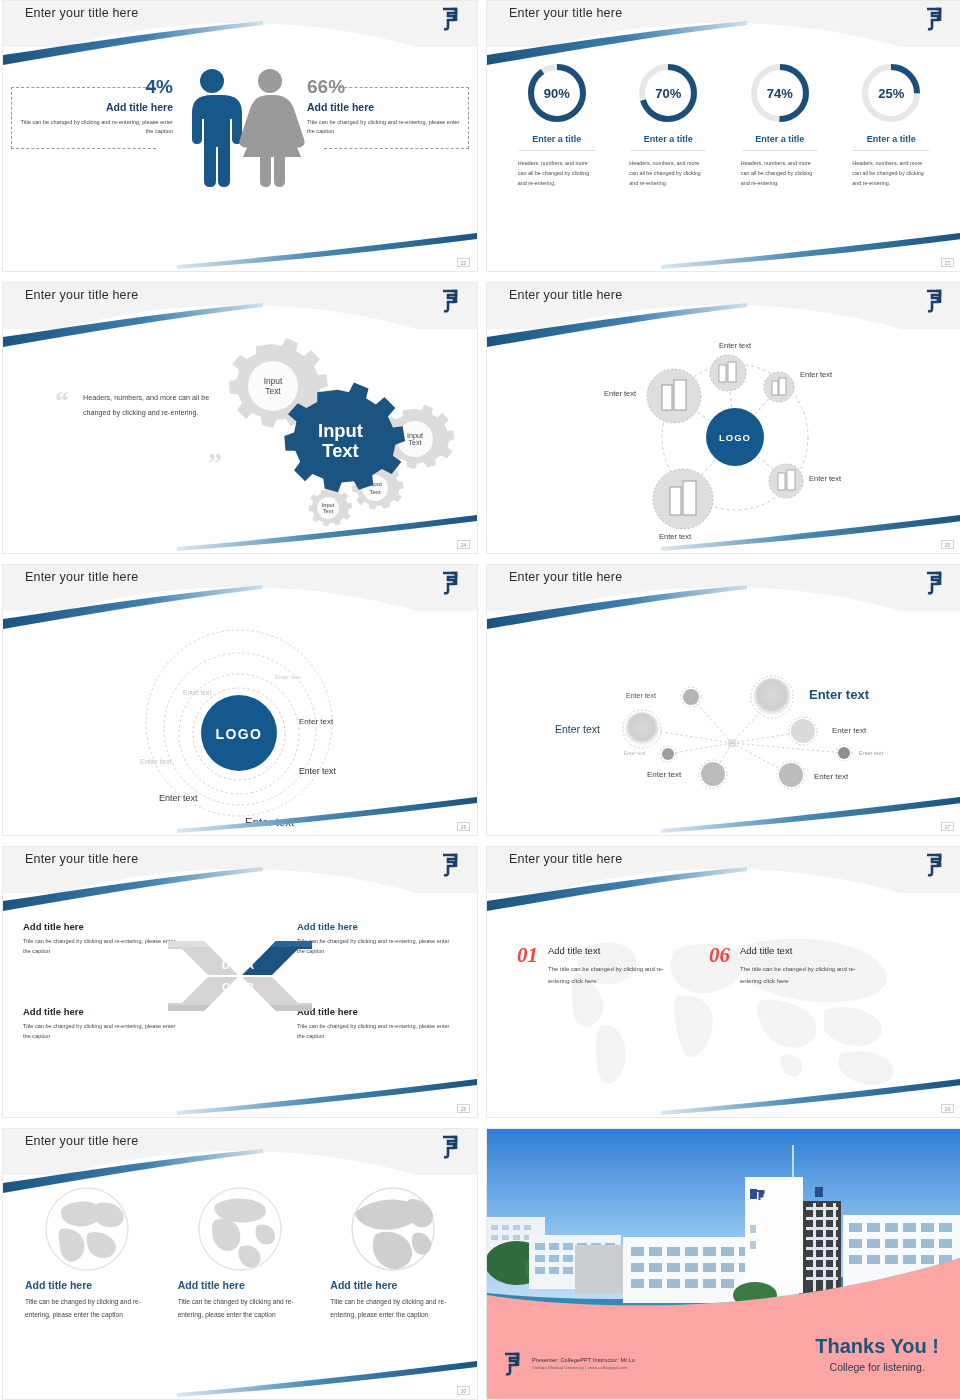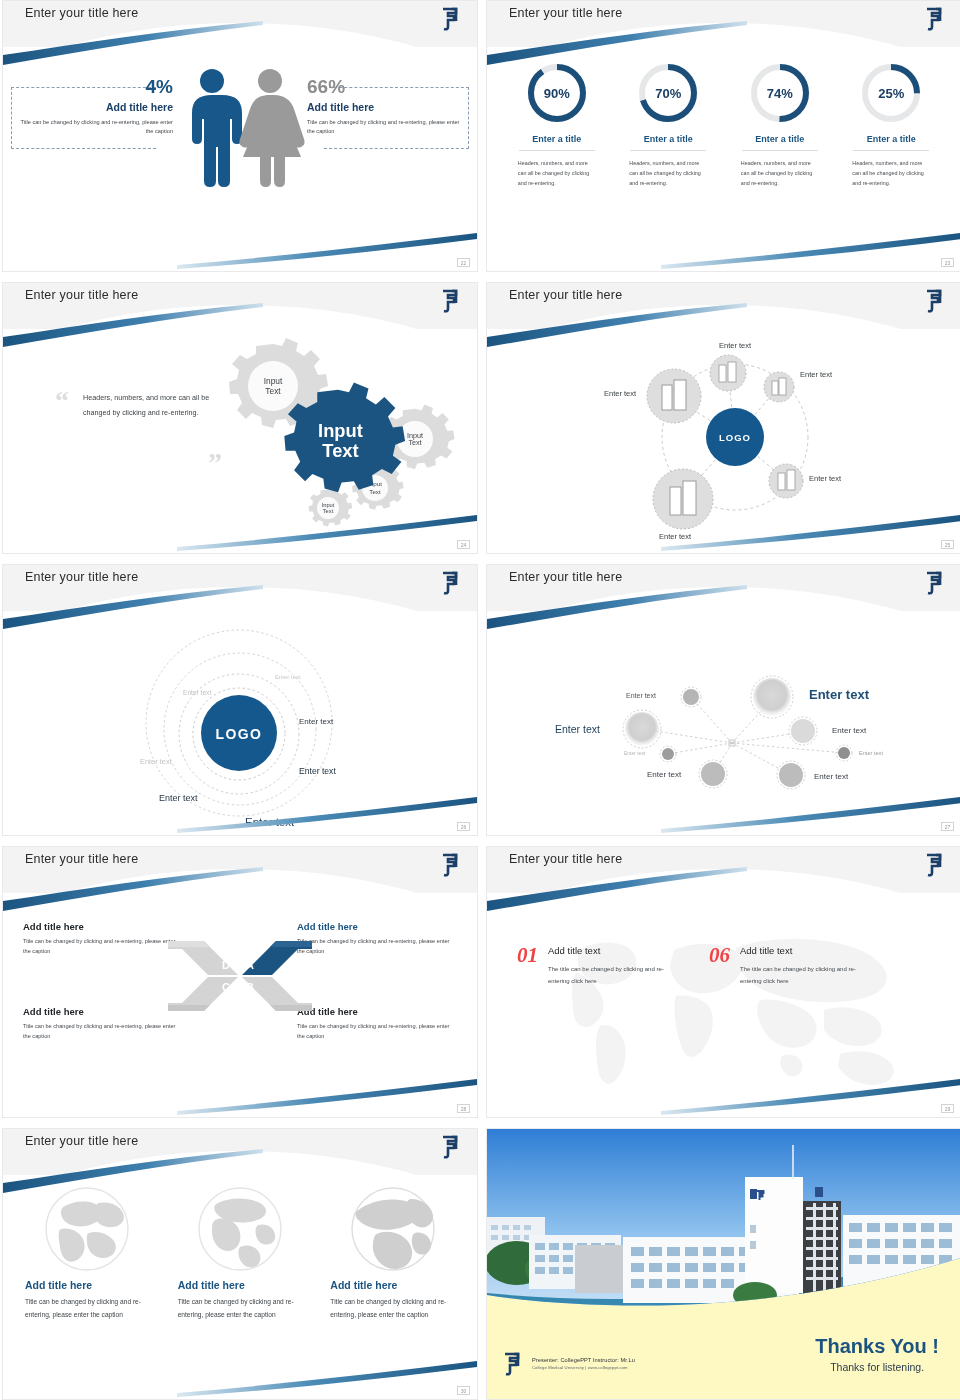--- a/index.html
+++ b/index.html
@@ -122,21 +122,21 @@
   .s8-t { font-size:9.5px; font-weight:normal; color:#22272b; }
   .s8-d { font-size:6px; color:#44494e; line-height:2.0; margin-top:7px; width:135px; }
 
   
   .s9-row { position:absolute; left:8px; right:8px; top:10px; display:flex; }
   .s9-cell { flex:1; display:flex; flex-direction:column; align-items:center; }
   .s9-t { font-size:10.5px; font-weight:bold; color:#1b5480; margin-top:6px; align-self:flex-start; margin-left:14px;}
   .s9-d { font-size:6.6px; color:#3f4448; line-height:1.95; margin-top:5px; width:125px; align-self:flex-start; margin-left:14px;}
 
   
-  .s10 { position:absolute; inset:0; background:#fef9c3; }
+  .s10 { position:absolute; inset:0; background:#fca5a5; }
   .s10-photo { position:absolute; left:0; top:0; width:100%; height:188px; overflow:hidden; }
   .s10-thanks { position:absolute; right:22px; bottom:26px; text-align:center; }
   .s10-big { font-size:20px; font-weight:bold; color:#1b5480; }
   .s10-small { font-size:10.5px; color:#2a3b4d; margin-top:3px; }
   .s10-foot { position:absolute; left:14px; bottom:22px; display:flex; align-items:center; }
   .s10-foot .txts { margin-left:9px; }
   .s10-l1 { font-size:5.6px; color:#2c3136; letter-spacing:.1px; }
   .s10-l2 { font-size:4.2px; color:#5d6368; margin-top:2px; letter-spacing:.1px; }
 </style>
 </head>
@@ -848,21 +848,21 @@
                 <rect x="452" y="126" width="13" height="9"></rect>
             </g>
 
             <ellipse cx="268" cy="166" rx="22" ry="13" fill="#3a7b42"></ellipse>
           </g>
         </svg>
       </div>
 
       <div class="s10-thanks">
         <div class="s10-big">Thanks You !</div>
-        <div class="s10-small">Thanks for listening.</div>
+        <div class="s10-small">College for listening.</div>
       </div>
 
       <div class="s10-foot">
         <svg width="22" height="27" viewBox="0 0 22 27">
           <path d="M4 4 H17 V8 H9 V11 H15 V15 H9 V22 Q9 25 5 24" fill="none" stroke="#1b3f66" stroke-width="2.6"></path>
           <path d="M13 4 L17 4 L17 16" fill="none" stroke="#1b3f66" stroke-width="2.6"></path>
         </svg>
         <div class="txts">
           <div class="s10-l1">Presenter: CollegePPT   Instructor: Mr.Lu</div>
           <div class="s10-l2">College Medical University  |  www.collegeppt.com</div>

